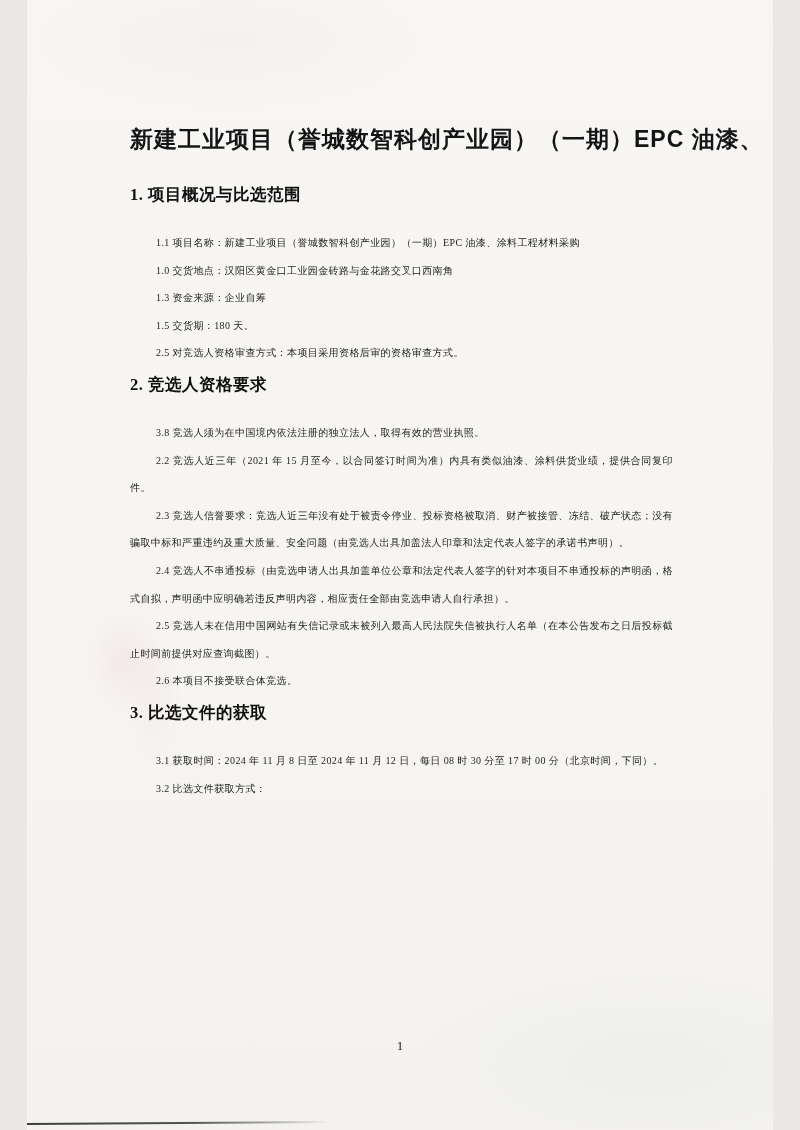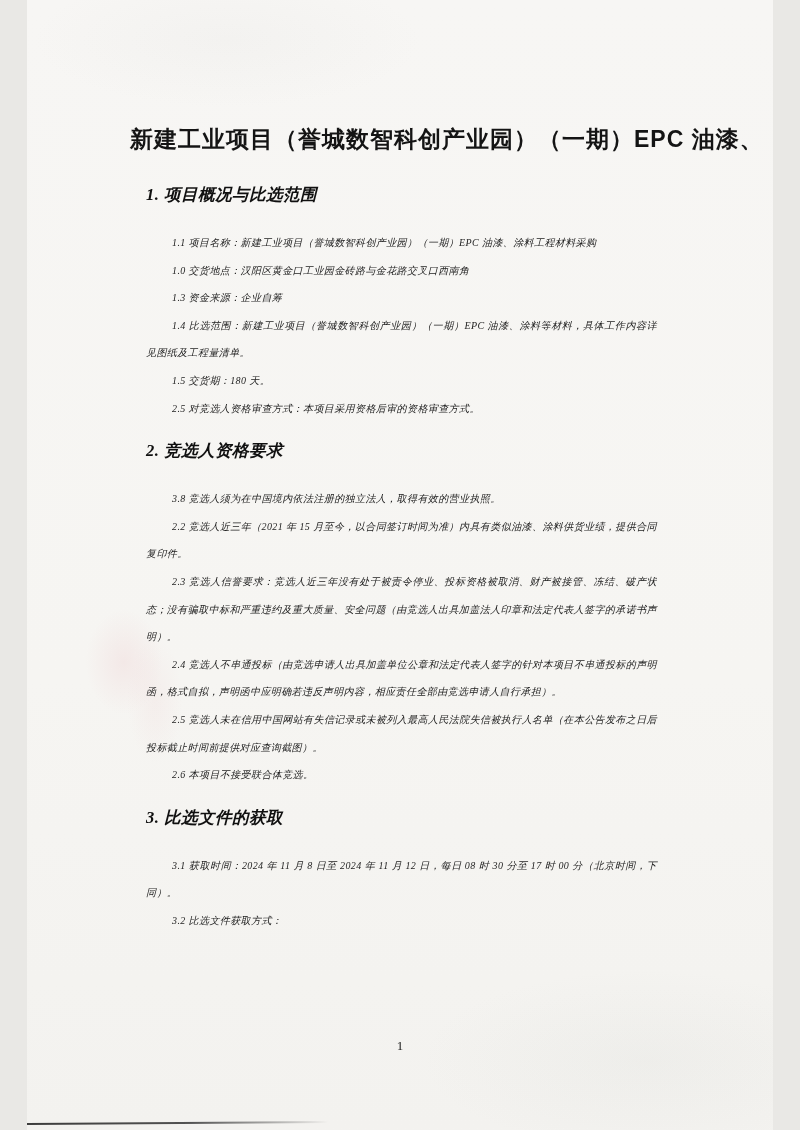--- a/index.html
+++ b/index.html
@@ -32,21 +32,21 @@
   .title-line {
     font-family: "Liberation Sans", "DejaVu Sans", sans-serif;
     font-weight: 700;
     font-size: 23px;
     line-height: 44px;
     letter-spacing: 1px;
     color: #141414;
     white-space: nowrap;
   }
 
-  section { margin: 16px; font-style: italic; }
+  section { margin: 0; }
   .sec-heading {
     font-family: "Liberation Serif", "DejaVu Serif", serif;
     font-weight: 700;
     font-size: 16.5px;
     line-height: 26px;
     margin: 5px 0 21px 0;
     color: #101010;
     letter-spacing: 0.5px;
   }
   .para {
@@ -92,21 +92,20 @@
 
   <header class="title-block">
     <div class="title-line">新建工业项目（誉城数智科创产业园）（一期）EPC 油漆、</div>
   </header>
 
   <section>
     <h2 class="sec-heading">1. 项目概况与比选范围</h2>
     <p class="para">1.1 项目名称：新建工业项目（誉城数智科创产业园）（一期）EPC 油漆、涂料工程材料采购</p>
     <p class="para">1.0 交货地点：汉阳区黄金口工业园金砖路与金花路交叉口西南角</p>
     <p class="para">1.3 资金来源：企业自筹</p>
-    <p class="para">1.4 比选范围：新建工业项目（誉城数智科创产业园）（一期）EPC 油漆、涂料等材料，具体工作内容详见图纸及工程量清单。</p>
     <p class="para">1.5 交货期：180 天。</p>
     <p class="para">2.5 对竞选人资格审查方式：本项目采用资格后审的资格审查方式。</p>
   </section>
 
   <section>
     <h2 class="sec-heading">2. 竞选人资格要求</h2>
     <p class="para">3.8 竞选人须为在中国境内依法注册的独立法人，取得有效的营业执照。</p>
     <p class="para">2.2 竞选人近三年（2021 年 15 月至今，以合同签订时间为准）内具有类似油漆、涂料供货业绩，提供合同复印件。</p>
     <p class="para">2.3 竞选人信誉要求：竞选人近三年没有处于被责令停业、投标资格被取消、财产被接管、冻结、破产状态；没有骗取中标和严重违约及重大质量、安全问题（由竞选人出具加盖法人印章和法定代表人签字的承诺书声明）。</p>
     <p class="para">2.4 竞选人不串通投标（由竞选申请人出具加盖单位公章和法定代表人签字的针对本项目不串通投标的声明函，格式自拟，声明函中应明确若违反声明内容，相应责任全部由竞选申请人自行承担）。</p>

